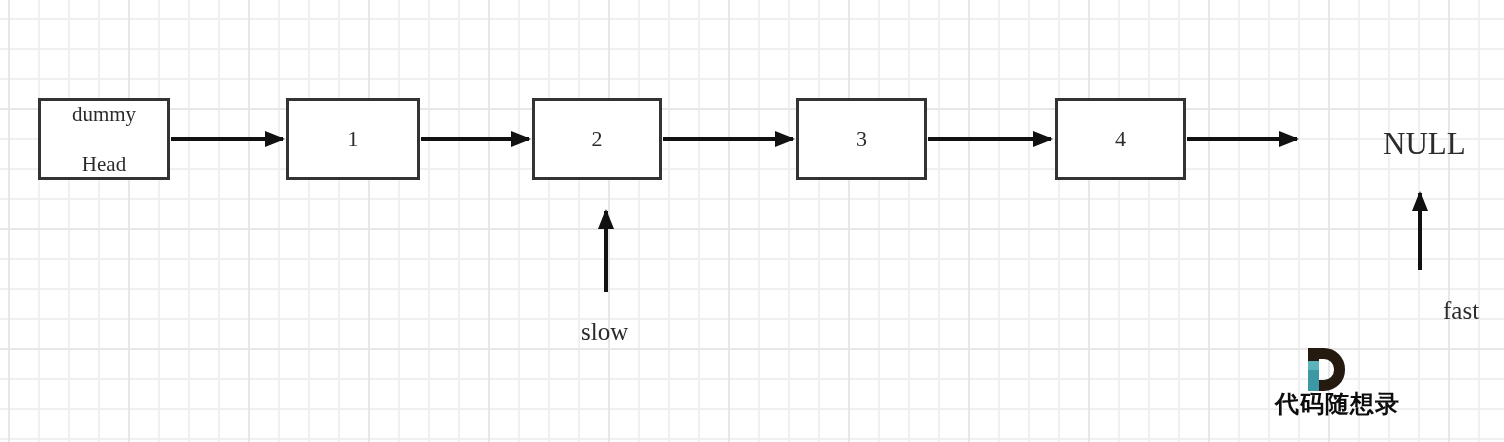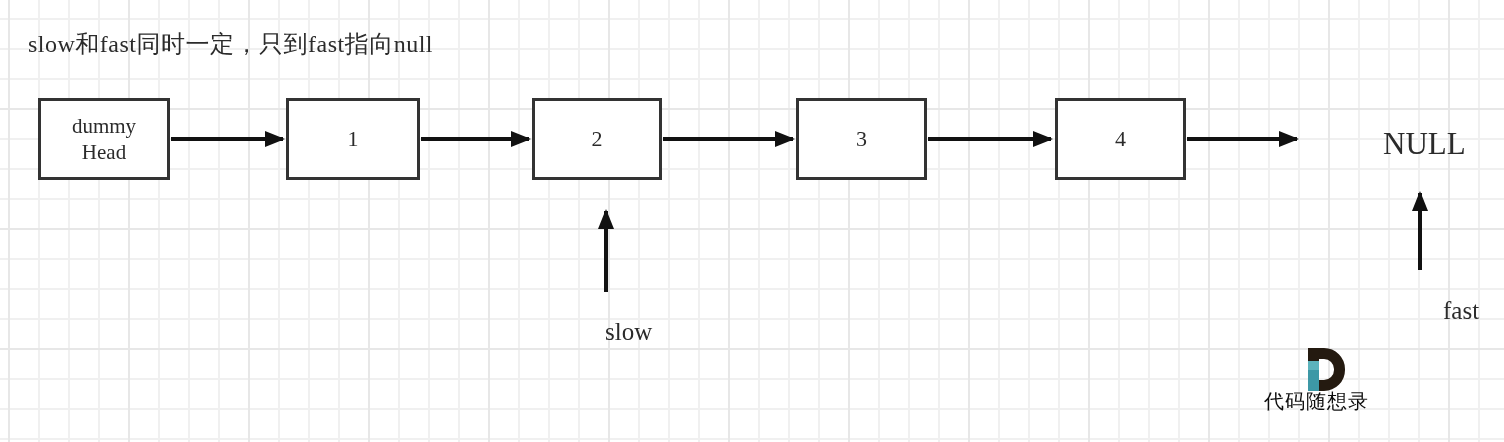--- a/index.html
+++ b/index.html
@@ -21,53 +21,52 @@
   .annotation{
     position:absolute;left:28px;top:28px;
     font-size:24px;letter-spacing:.5px;white-space:nowrap;
   }
   .node{
     position:absolute;top:98px;height:82px;
     background:#fff;border:3px solid #333;box-sizing:border-box;
     display:flex;flex-direction:column;align-items:center;justify-content:center;
     font-size:22px;line-height:1.25;
   }
-  #node-dummy{left:38px;width:132px;font-size:21px;}
+  #node-dummy{left:38px;width:132px;font-size:21px;justify-content:space-between;}
   #node-1{left:286px;width:134px;}
   #node-2{left:532px;width:130px;}
   #node-3{left:796px;width:131px;}
   #node-4{left:1055px;width:131px;}
   .arrows{position:absolute;left:0;top:0;pointer-events:none;}
   .null-label{position:absolute;left:1383px;top:126px;font-size:31px;}
   .ptr-label{position:absolute;font-size:25px;}
-  #slow-label{left:581px;top:318px;margin-left:24px;}
+  #slow-label{left:581px;top:318px;}
   #fast-label{left:1399px;top:297px;margin-left:44px;}
   .logo{position:absolute;left:1262px;top:346px;width:140px;height:76px;}
   .logo-d{position:absolute;left:46px;top:2px;width:37px;height:43px;}
   .logo-d .bowl{
     position:absolute;left:0;top:0;width:37px;height:43px;box-sizing:border-box;
     border:11px solid #241a10;border-radius:0 21px 21px 0;
   }
   .logo-d .teal{
     position:absolute;left:0;top:13px;width:11px;height:30px;
     background:linear-gradient(#5cb3bc 0 9px,#3d98a6 9px);
   }
   .logo-text{
-    position:absolute;left:2px;top:42px;width:138px;
+    position:absolute;left:13px;top:42px;width:138px;
     font-family:"DejaVu Sans","Liberation Sans",sans-serif;
-    font-size:20px;font-weight:400;color:#0d0d0d;
+    font-size:24px;font-weight:700;color:#0d0d0d;
     letter-spacing:1px;white-space:nowrap;
   }
 </style>
 </head>
 <body>
 
 <div class="canvas">
 
-  <div class="annotation">slow和fast同时一定，只到fast指向null</div>
 
   <svg class="arrows" width="1504" height="442" viewBox="0 0 1504 442">
     <defs>
       <marker id="ah" viewBox="0 0 10 8" refX="9" refY="4" markerWidth="5" markerHeight="4" orient="auto-start-reverse">
         <path d="M0,0 L10,4 L0,8 Z" fill="#111"></path>
       </marker>
     </defs>
     <line x1="171" y1="139" x2="283" y2="139" stroke="#111" stroke-width="4" marker-end="url(#ah)"></line>
     <line x1="421" y1="139" x2="529" y2="139" stroke="#111" stroke-width="4" marker-end="url(#ah)"></line>
     <line x1="663" y1="139" x2="793" y2="139" stroke="#111" stroke-width="4" marker-end="url(#ah)"></line>

